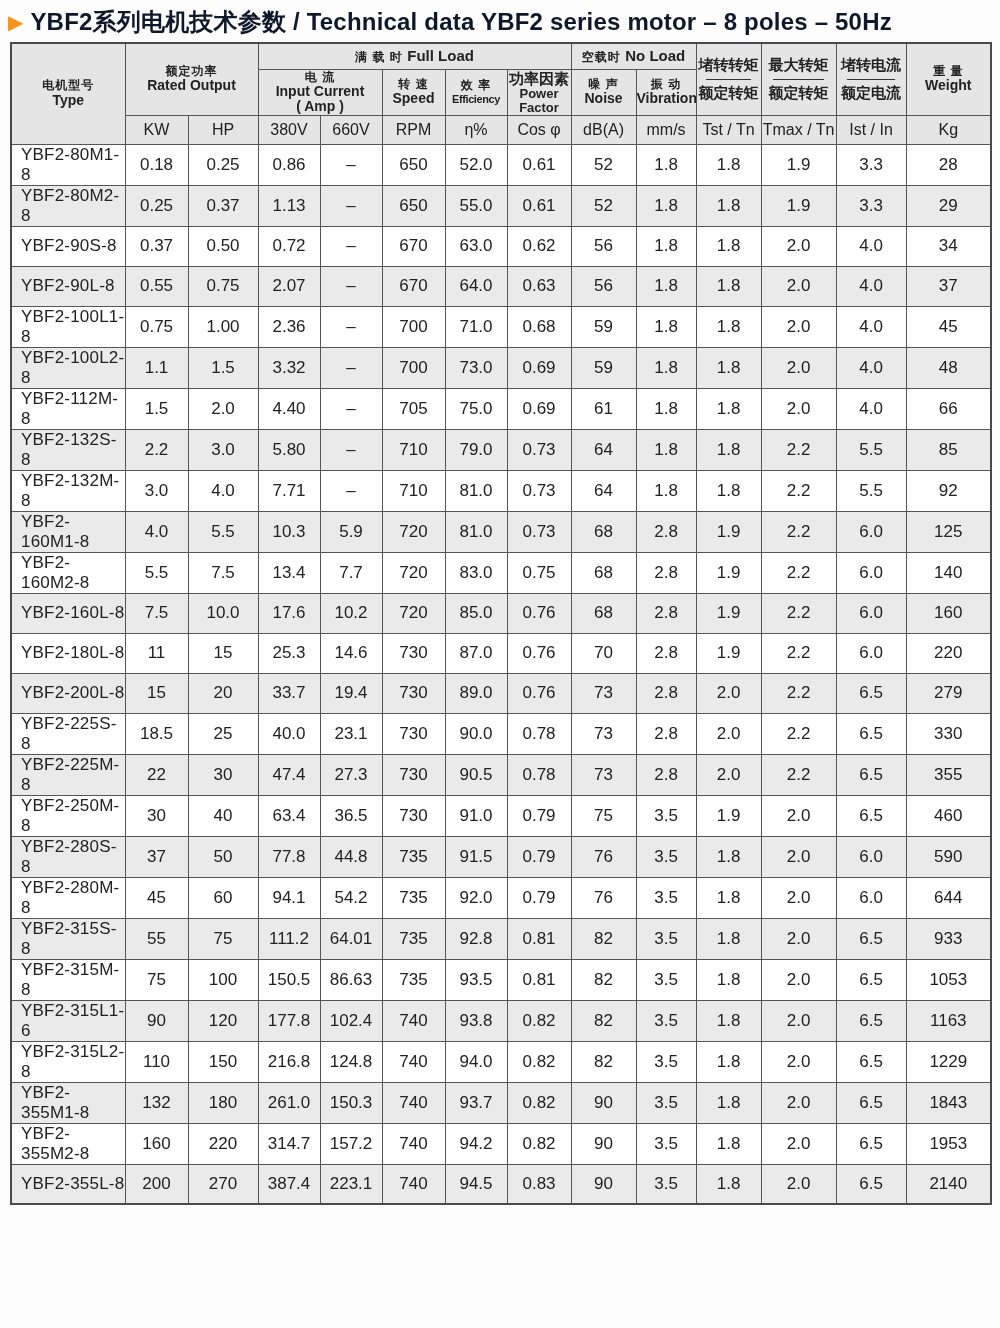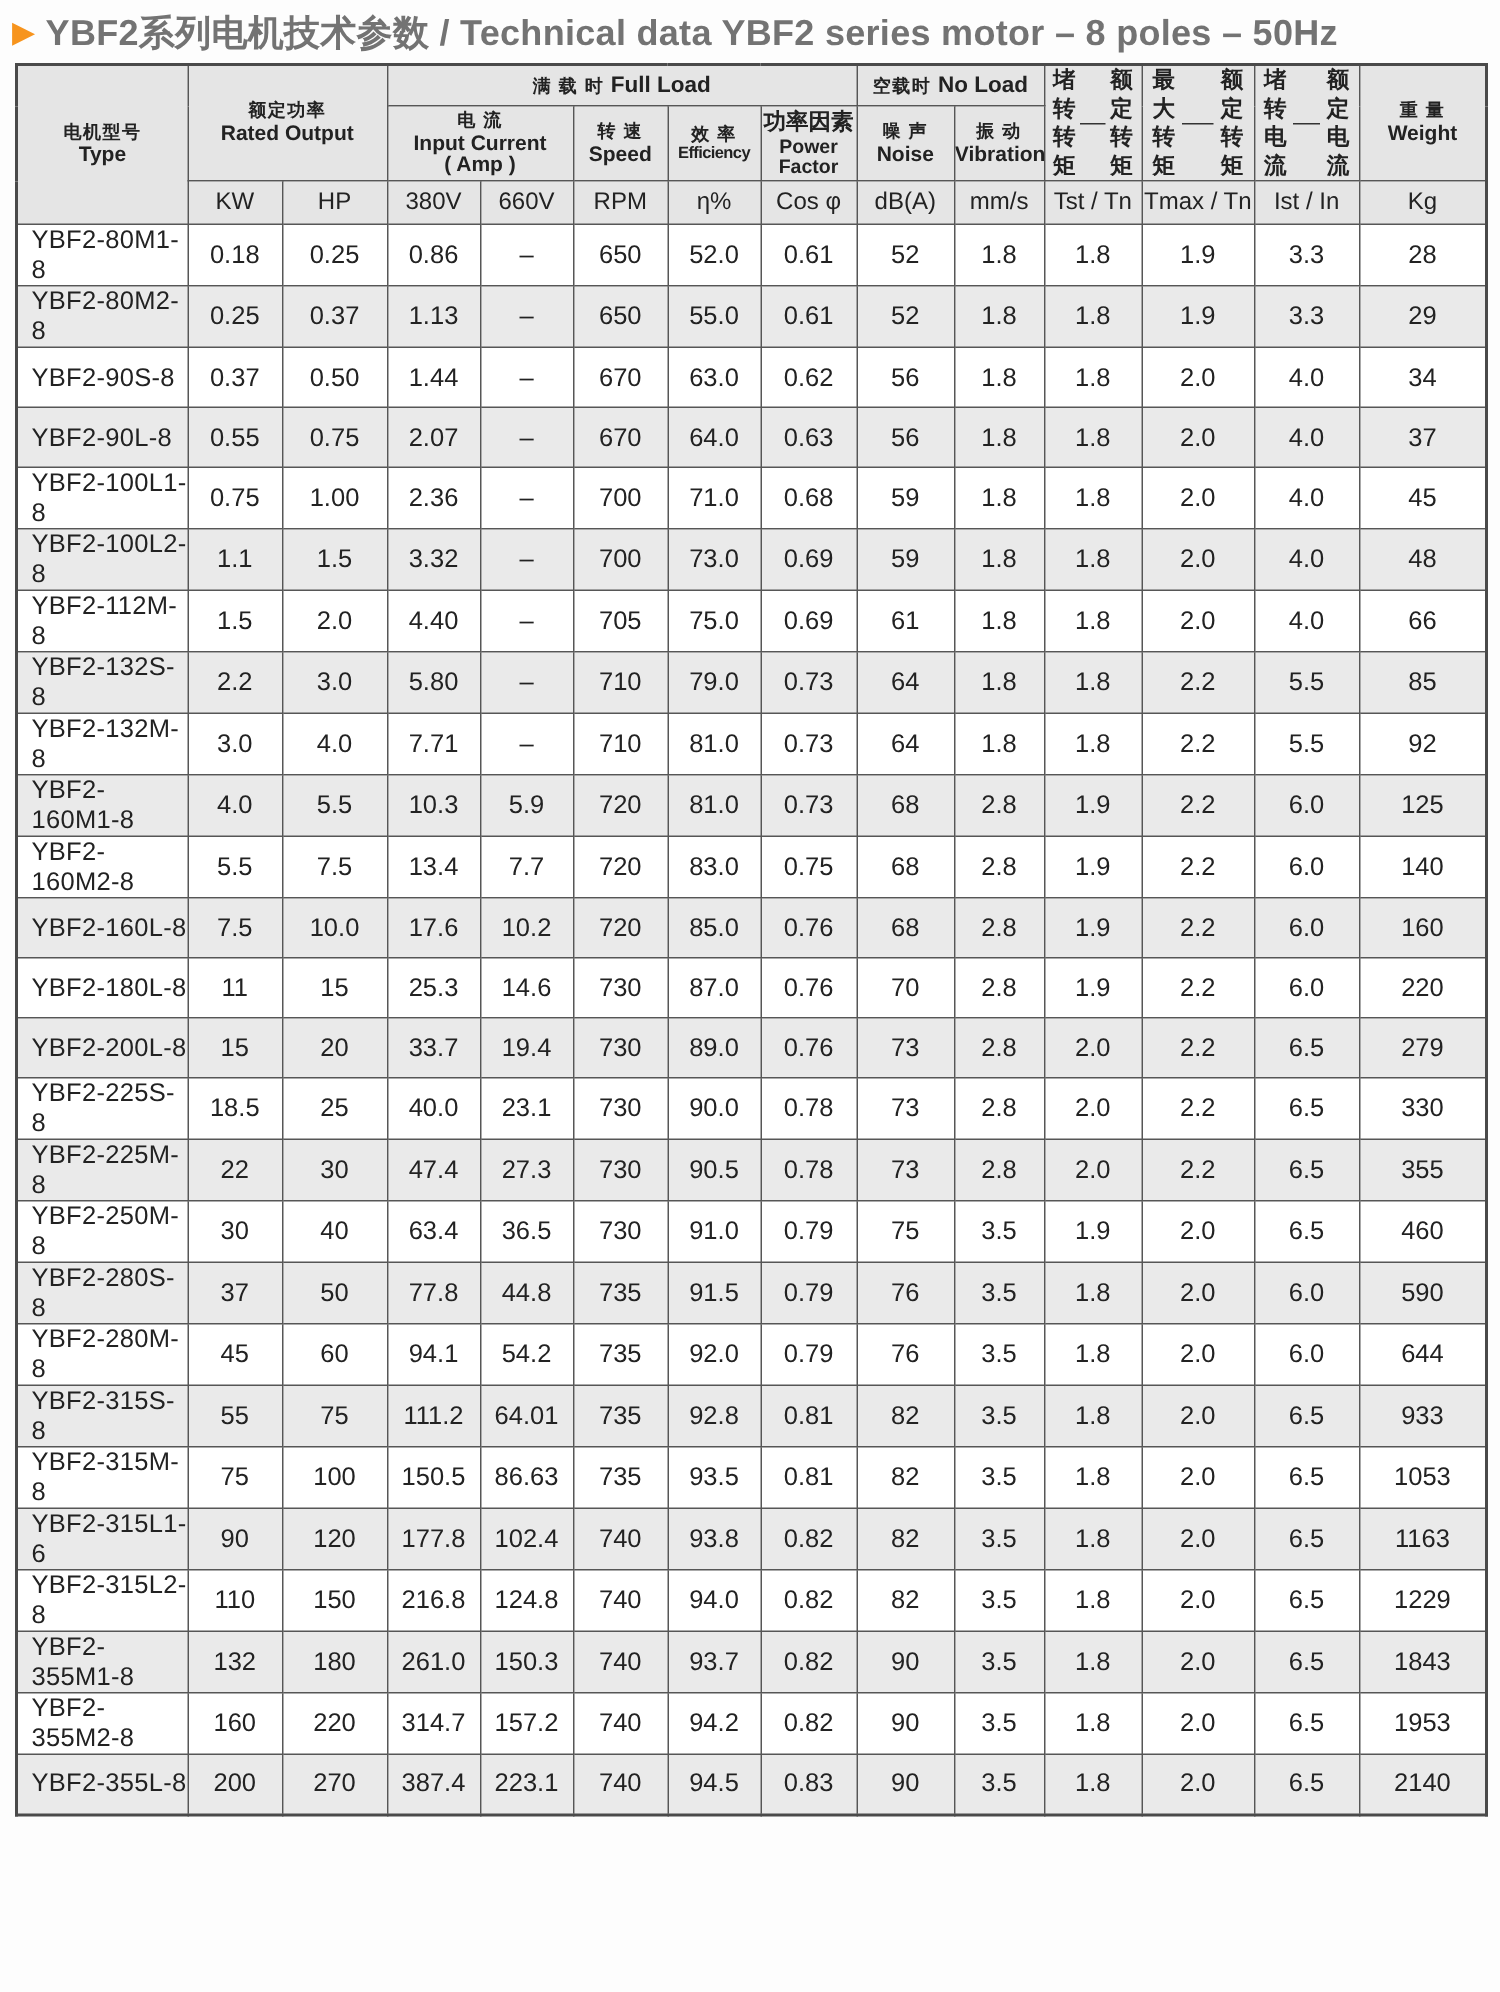--- a/index.html
+++ b/index.html
@@ -1,42 +1,42 @@
 <!DOCTYPE html>
 <html><head>
 <meta charset="utf-8">
 <style>
   * { margin:0; padding:0; box-sizing:border-box; }
   html,body { width:1000px; height:1328px; background:#fdfdfd; font-family:"Liberation Sans", sans-serif; overflow:hidden; }
   .page { position:relative; width:1000px; height:1328px; }
 
   .title-bar { position:absolute; left:8px; top:6px; height:32px; display:flex; align-items:center; }
   .title-arrow { color:#f7941d; font-size:20px; margin-right:7px; line-height:1; }
-  .title-text { color:#737373; font-size:24px; font-weight:bold; letter-spacing:0.2px; white-space:nowrap; }
+  .title-text { color:#0f172a; font-size:24px; font-weight:bold; letter-spacing:0.2px; white-space:nowrap; }
 
   table.data-table { position:absolute; left:10px; top:42px; width:980px; table-layout:fixed;
                      border-collapse:collapse; background:#fff; border:2px solid #4a4a4a; }
   th, td { border:1px solid #565656; text-align:center; vertical-align:middle; color:#222; overflow:hidden; }
 
   thead th { background:#e5e5e5; font-weight:normal; padding:1px 0; }
   tr.hrow-a { height:26px; }
   tr.hrow-b { height:46px; }
   tr.hrow-c { height:29px; }
   .zh  { font-weight:bold; font-size:12px; letter-spacing:1px; }
   .en  { font-size:15px; font-weight:bold; letter-spacing:0; }
   .stack { display:flex; flex-direction:column; justify-content:center; line-height:1.12; }
   .stack .en { font-size:14px; }
   th[data-name="col-header-efficiency"] .en { font-size:11px; letter-spacing:-0.4px; }
   th[data-name="col-header-power-factor"] .en { font-size:13px; line-height:1.02; }
   th[data-name="col-header-power-factor"] .zh { font-size:15px; letter-spacing:0; }
   th[data-name="col-header-input-current"] .en { font-size:14px; line-height:1.05; }
   tr.hrow-c th { font-size:16px; }
 
   .fraction { padding:0 2px; }
-  .fraction .frac { display:flex; flex-direction:row; align-items:center; justify-content:center; }
+  .fraction .frac { display:flex; flex-direction:column; align-items:center; justify-content:center; }
   .fraction .zh { font-size:15px; letter-spacing:0; }
   .frac-line { width:74%; border-top:1px solid #333; margin:4px 0; }
 
   tbody tr { height:40px; }
   tbody tr:nth-child(even) { background:#eaeaea; }
   tbody td { font-size:17px; }
   tbody td.type-cell { text-align:left; padding-left:9px; letter-spacing:0.2px; }
 </style>
 </head>
 <body>
@@ -199,21 +199,21 @@
           <td data-name="vibration-cell">1.8</td>
           <td data-name="tst-tn-cell">1.8</td>
           <td data-name="tmax-tn-cell">1.9</td>
           <td data-name="ist-in-cell">3.3</td>
           <td data-name="weight-cell">29</td>
         </tr>
         <tr data-name="table-row">
           <td data-name="motor-type-cell" class="type-cell">YBF2-90S-8</td>
           <td data-name="kw-cell">0.37</td>
           <td data-name="hp-cell">0.50</td>
-          <td data-name="current-380v-cell">1.44</td>
+          <td data-name="current-380v-cell">0.72</td>
           <td data-name="current-660v-cell">–</td>
           <td data-name="rpm-cell">670</td>
           <td data-name="efficiency-cell">63.0</td>
           <td data-name="power-factor-cell">0.62</td>
           <td data-name="noise-cell">56</td>
           <td data-name="vibration-cell">1.8</td>
           <td data-name="tst-tn-cell">1.8</td>
           <td data-name="tmax-tn-cell">2.0</td>
           <td data-name="ist-in-cell">4.0</td>
           <td data-name="weight-cell">34</td>

